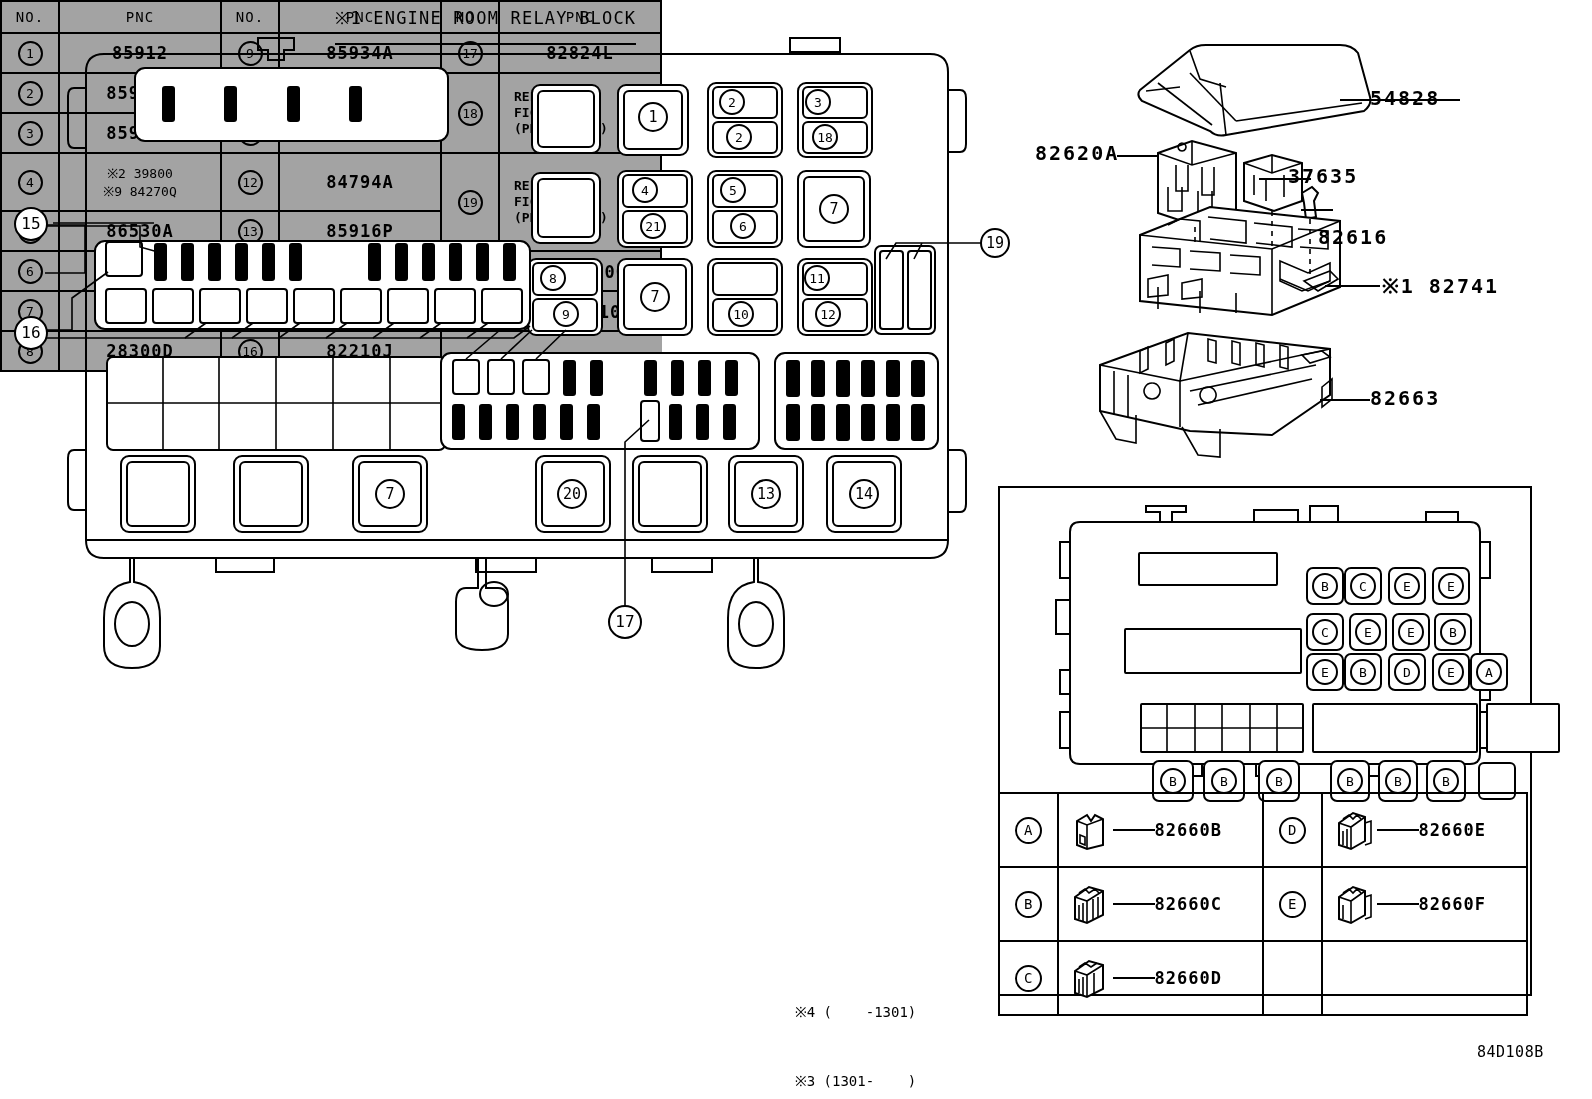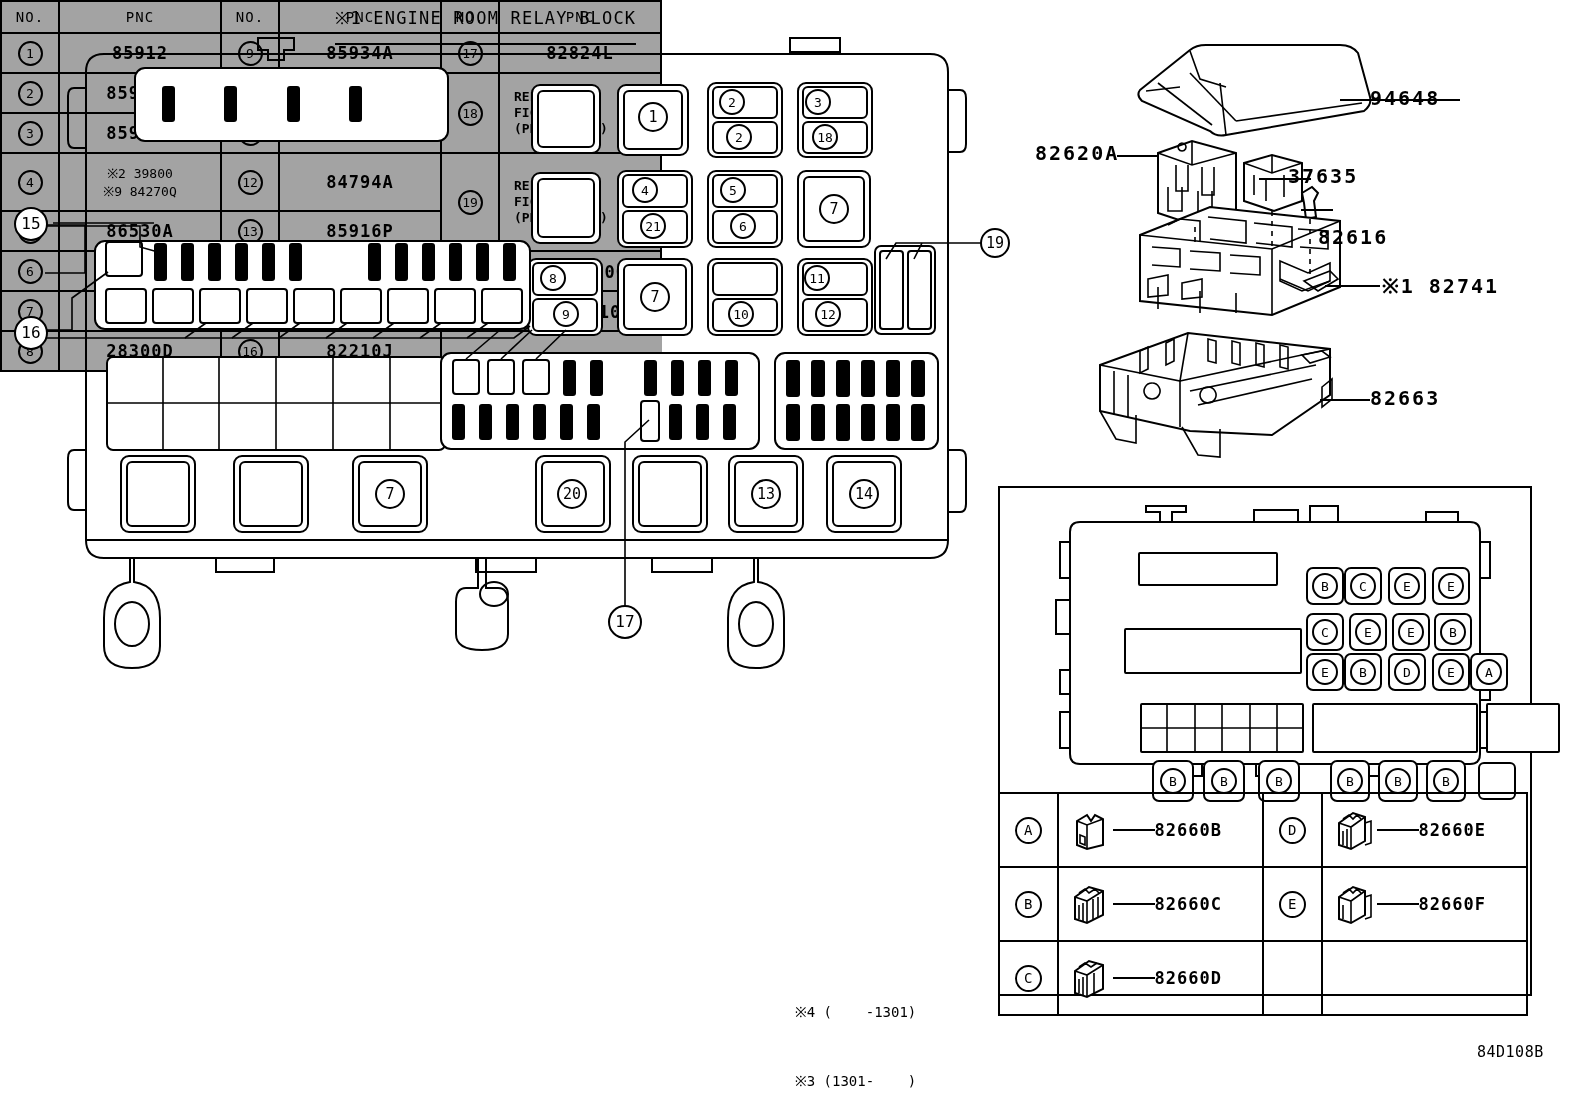--- a/index.html
+++ b/index.html
@@ -376,21 +376,21 @@
     <path class="s1" d="M74 336 L74 380 M88 340 L88 382"></path>
     <path class="s1" d="M60 376 L76 404 L96 408 L96 380"></path>
     <path class="s1" d="M142 392 L158 420 L180 422 L180 394"></path>
     <path class="s1" d="M112 348 a8 8 0 1 0 0.1 0"></path>
     <path class="s1" d="M168 352 a8 8 0 1 0 0.1 0"></path>
     <path class="s1" d="M262 320 L282 316 L290 322 L270 328 z"></path>
     <path class="s1" d="M282 352 L292 344 L292 364 L282 372 z"></path>
   </svg>
 
   <div class="ln hl" style="left:1340px;top:99px;width:120px;"></div>
-  <div class="plabel" style="left:1370px;top:86px;">94648</div>
+  <div class="plabel" style="left:1370px;top:86px;">54828</div>
 
   <div class="ln hl" style="left:1117px;top:155px;width:42px;"></div>
   <div class="plabel" style="left:1035px;top:141px;">82620A</div>
 
   <div class="ln hl" style="left:1259px;top:178px;width:52px;"></div>
   <div class="plabel" style="left:1288px;top:164px;">37635</div>
 
   <div class="ln hl" style="left:1301px;top:209px;width:32px;"></div>
   <div class="plabel" style="left:1318px;top:196px;margin-top:29px;">82616</div>
 

